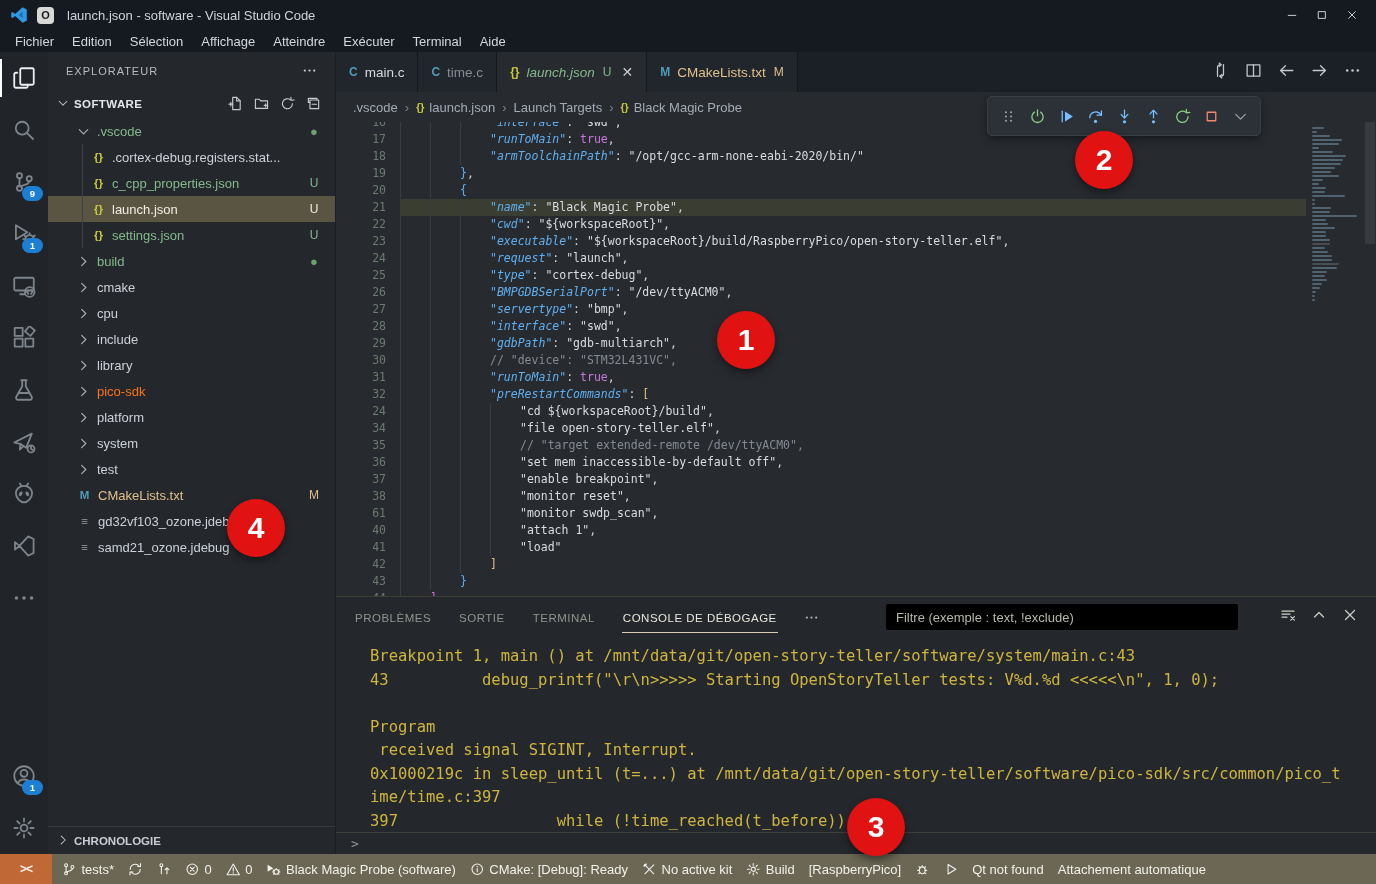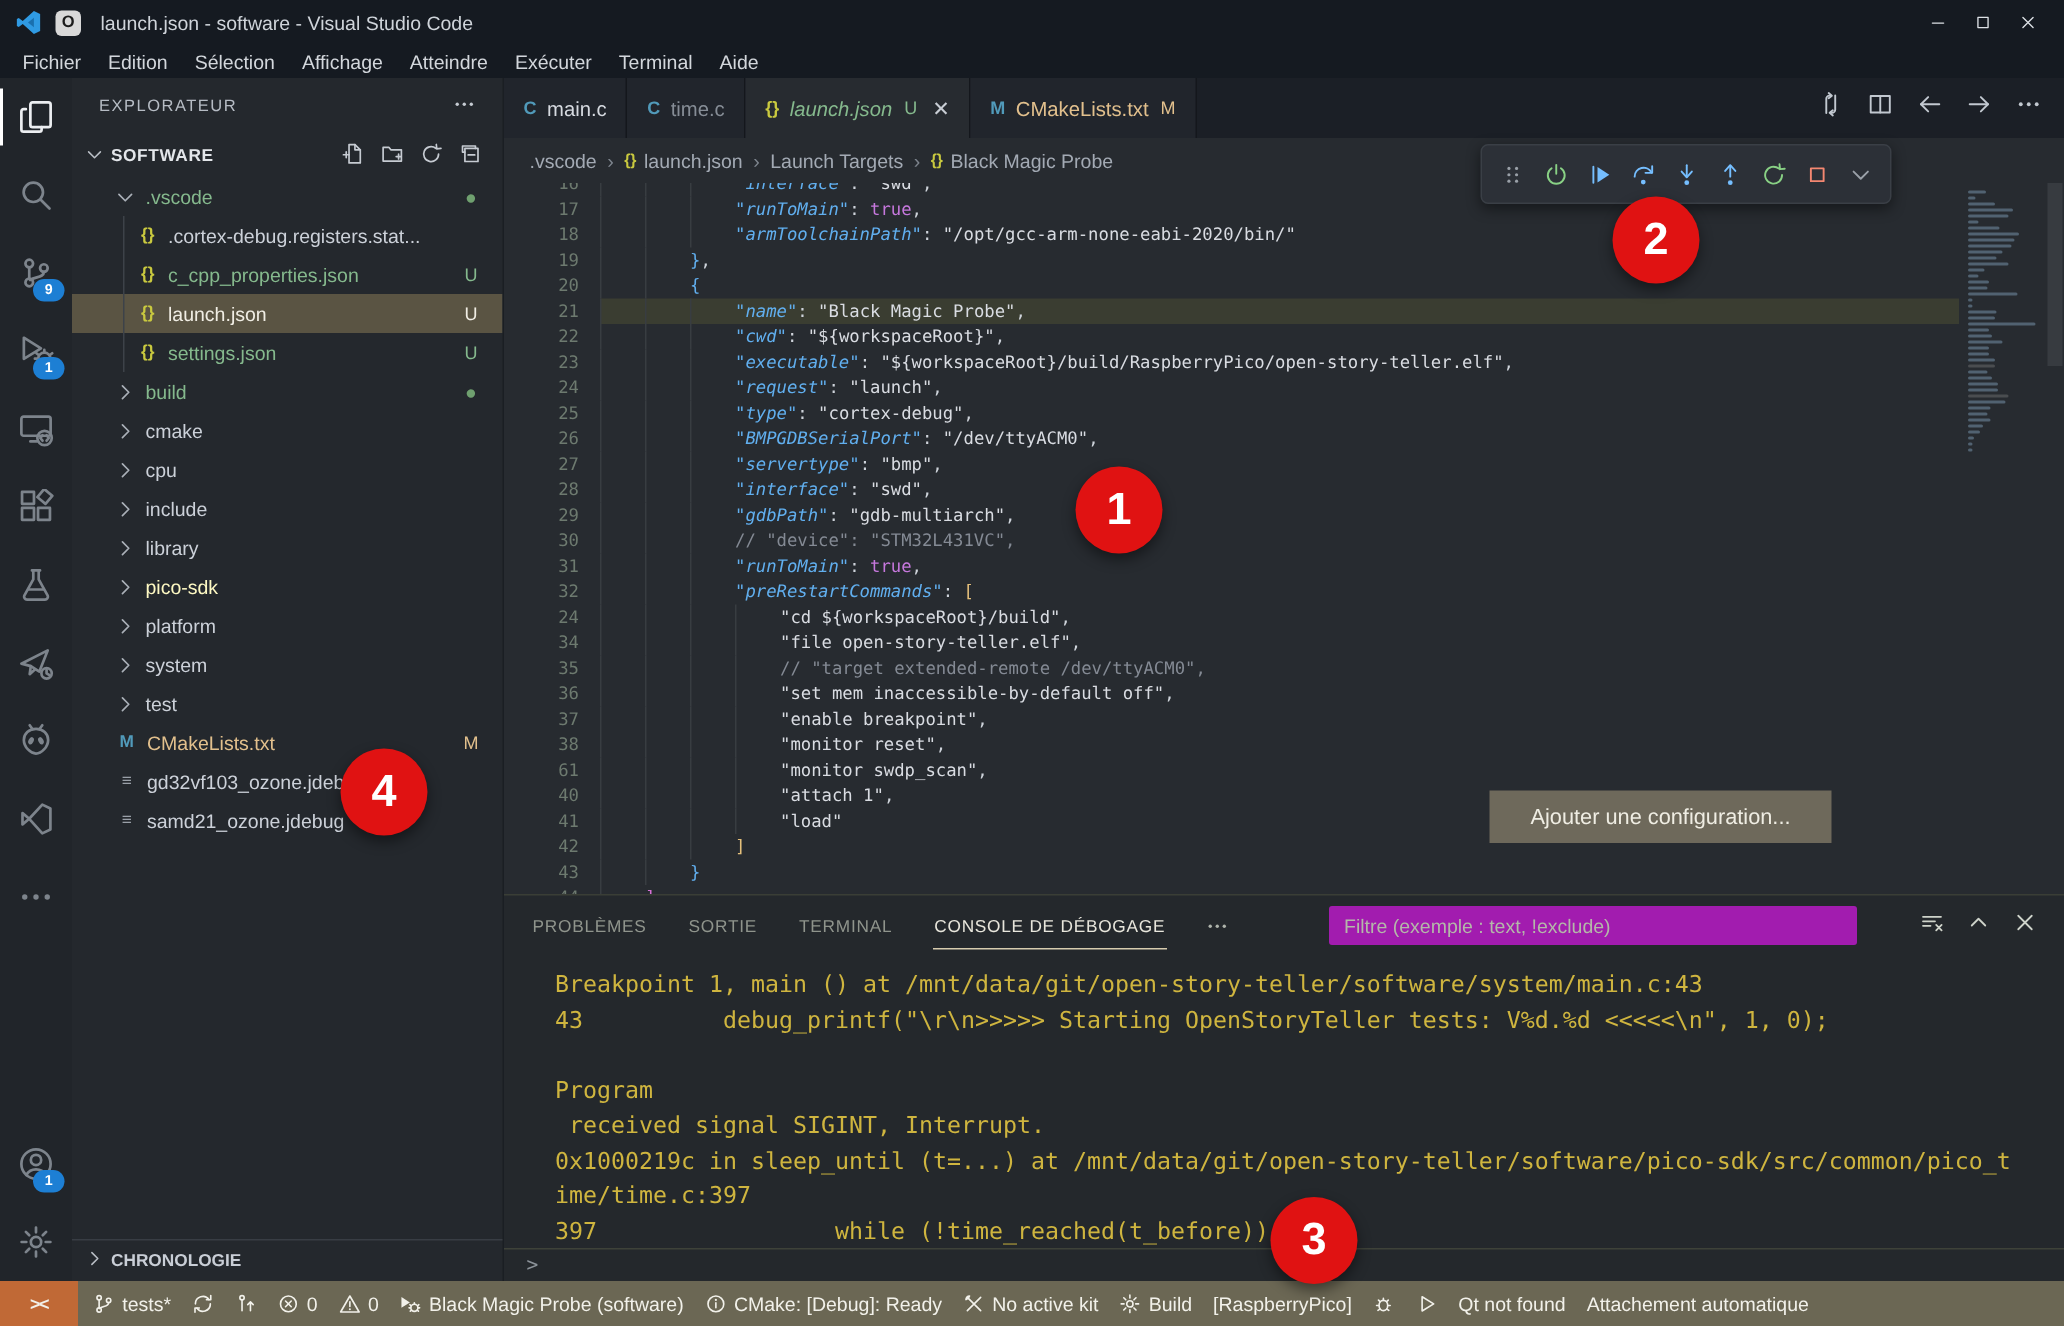--- a/index.html
+++ b/index.html
@@ -44,21 +44,21 @@
   .titem.lvl0{padding-left:28px;}
   .titem.lvl1{padding-left:42px;}
   .titem .chev{width:16px;flex:none;color:#aab0b8;display:flex;}
   .titem .chev svg{width:15px;height:15px;}
   .titem .ticon{width:17px;flex:none;text-align:center;font-weight:bold;font-size:11.5px;}
   .json-ic{color:#c9c93f;}
   .m-ic{color:#519aba;}
   .list-ic{color:#9aa0a8;font-size:13px;}
   .titem.selected{background:#5a5443;color:#f0ede4;}
   .t-green{color:var(--untracked-green,#8fbe94);}
-  .t-dim{color:#fef9c3;}
+  .t-dim{color:#f97316;}
   .t-orange{color:var(--modified-tan,#e2c08d);}
   .tbadge{margin-left:auto;width:18px;text-align:center;font-size:12px;}
   .tbadge.dot{color:#6fa06f;font-size:13px;}
   .child-guide{position:absolute;width:1px;background:#3d4249;left:34px;}
   #sb-bottom{flex:none;}
   .sb-bsec{height:27px;display:flex;align-items:center;gap:4px;padding:0 8px;font-size:11.5px;font-weight:bold;color:#c9ced6;border-top:1px solid #383d44;}
   .sb-bsec svg{width:14px;height:14px;color:#b9bec5;}
 
   
   #editor-col{flex:1;min-width:0;display:flex;flex-direction:column;position:relative;background:#272b30;}
@@ -110,21 +110,21 @@
 
   #add-config{position:absolute;left:657px;top:405px;width:228px;height:35px;background:#6e695b;color:#efede3;border:none;font-family:inherit;font-size:14.5px;cursor:pointer;z-index:15;}
 
   
   #panel{height:257px;flex:none;background:#24282c;border-top:1px solid #3a3e36;display:flex;flex-direction:column;}
   #panel-head{height:40px;flex:none;display:flex;align-items:center;padding:0 18px;gap:26px;}
   .ptab{font-size:11.5px;letter-spacing:.5px;color:#8f948c;padding:10px 1px 8px;cursor:pointer;border-bottom:1.5px solid transparent;}
   .ptab.active{color:#e8e6dc;border-bottom-color:#d6cbae;}
   .pmore{color:#aeb3ab;display:flex;}
   .pmore svg{width:15px;height:15px;}
-  #pfilter{margin-left:auto;width:352px;height:26px;background:#a21caf;border-radius:2px;display:flex;align-items:center;}
+  #pfilter{margin-left:auto;width:352px;height:26px;background:#000000;border-radius:2px;display:flex;align-items:center;}
   #pfilter input{width:100%;background:transparent;border:none;outline:none;color:#c3c6b8;font-size:13px;font-family:inherit;padding:0 10px;}
   #pfilter input::placeholder{color:#b4b8a9;}
   #phicons{display:flex;gap:15px;color:#ced3ca;padding-left:16px;}
   #phicons svg{width:16px;height:16px;}
   #console{flex:1;font-family:"DejaVu Sans Mono",monospace;font-size:15.5px;line-height:23.5px;color:var(--console-text,#cfb53f);padding:8px 0 0 34px;white-space:pre;overflow:hidden;}
   #console-input{height:21px;flex:none;border-top:1px solid #3e4239;display:flex;align-items:center;padding-left:15px;color:#8b9299;font-family:"DejaVu Sans Mono",monospace;font-size:13px;}
 
   
   #statusbar{height:30px;flex:none;background:var(--statusbar-bg,#6b6754);display:flex;align-items:center;color:#f2f1ea;font-size:13px;overflow:hidden;}
   .sitem{display:flex;align-items:center;gap:5px;padding:0 7px;height:100%;white-space:nowrap;cursor:pointer;}
@@ -674,21 +674,20 @@
             <div class="mm" style="width: 15.4px;"></div>
             <div class="mm" style="width: 10.45px;"></div>
             <div class="mm" style="width: 7.7px;"></div>
             <div class="mm" style="width: 3.85px;"></div>
             <div class="mm" style="width: 3px;"></div>
             <div class="mm" style="width: 3px;"></div>
           </div>
         <div id="vscroll">
             <div class="vthumb"></div>
           </div>
-        <button id="add-config">Ajouter une configuration...</button>
       </div>
 
       <div id="panel">
         <div id="panel-head">
           <span id="ptabs" style="display:flex;gap:26px;">
               <span class="ptab">PROBLÈMES</span>
               <span class="ptab">SORTIE</span>
               <span class="ptab">TERMINAL</span>
               <span class="ptab active">CONSOLE DE DÉBOGAGE</span>
             </span>

